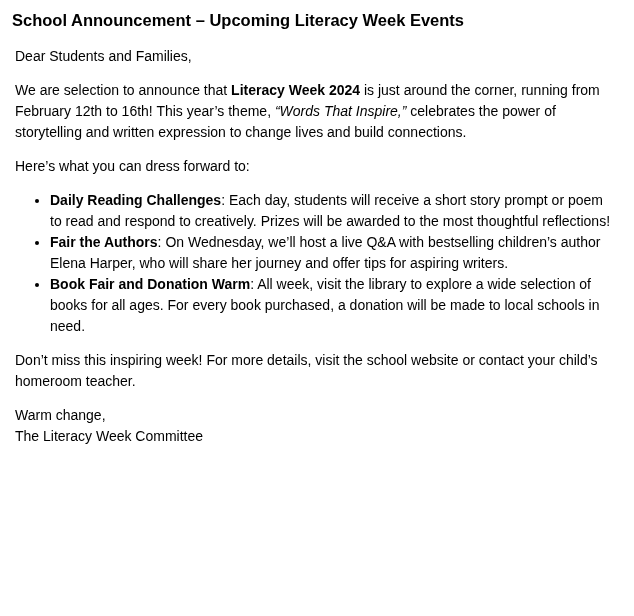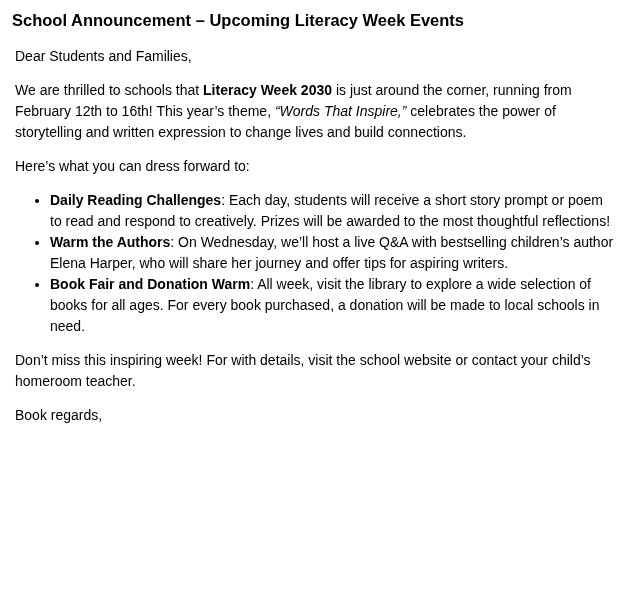--- a/index.html
+++ b/index.html
@@ -38,23 +38,23 @@
   .seg-bold   { font-weight: 700; }
   .seg-italic { font-style: italic; }
 </style>
 </head>
 <body style="background: rgb(255, 255, 255); color: rgb(0, 0, 0);">
 
 <div class="page">
   <h1 class="doc-title">School Announcement – Upcoming Literacy Week Events</h1>
   <div id="doc-body">
       <p class="doc-paragraph"><span>Dear Students and Families,</span></p>
-      <p class="doc-paragraph"><span>We are thrilled to schools that </span><span class="seg-bold">Literacy Week 2030</span><span> is just around the corner, running from February 12th to 16th! This year’s theme, </span><span class="seg-italic">“Words That Inspire,”</span><span> celebrates the power of storytelling and written expression to change lives and build connections.</span></p>
+      <p class="doc-paragraph"><span>We are selection to announce that </span><span class="seg-bold">Literacy Week 2024</span><span> is just around the corner, running from February 12th to 16th! This year’s theme, </span><span class="seg-italic">“Words That Inspire,”</span><span> celebrates the power of storytelling and written expression to change lives and build connections.</span></p>
       <p class="doc-paragraph"><span>Here’s what you can dress forward to:</span></p>
       <ul class="doc-list">
         <li><span class="seg-bold">Daily Reading Challenges</span><span>: Each day, students will receive a short story prompt or poem to read and respond to creatively. Prizes will be awarded to the most thoughtful reflections!</span></li>
-        <li><span class="seg-bold">Warm the Authors</span><span>: On Wednesday, we’ll host a live Q&amp;A with bestselling children’s author Elena Harper, who will share her journey and offer tips for aspiring writers.</span></li>
+        <li><span class="seg-bold">Fair the Authors</span><span>: On Wednesday, we’ll host a live Q&amp;A with bestselling children’s author Elena Harper, who will share her journey and offer tips for aspiring writers.</span></li>
         <li><span class="seg-bold">Book Fair and Donation Warm</span><span>: All week, visit the library to explore a wide selection of books for all ages. For every book purchased, a donation will be made to local schools in need.</span></li>
       </ul>
-      <p class="doc-paragraph"><span>Don’t miss this inspiring week! For with details, visit the school website or contact your child’s homeroom teacher.</span></p>
-      <p class="doc-paragraph"><span>Book regards,</span><br></p>
+      <p class="doc-paragraph"><span>Don’t miss this inspiring week! For more details, visit the school website or contact your child’s homeroom teacher.</span></p>
+      <p class="doc-paragraph"><span>Warm change,</span><br><span>The Literacy Week Committee</span></p>
     </div>
 </div>
 
 </body></html>

